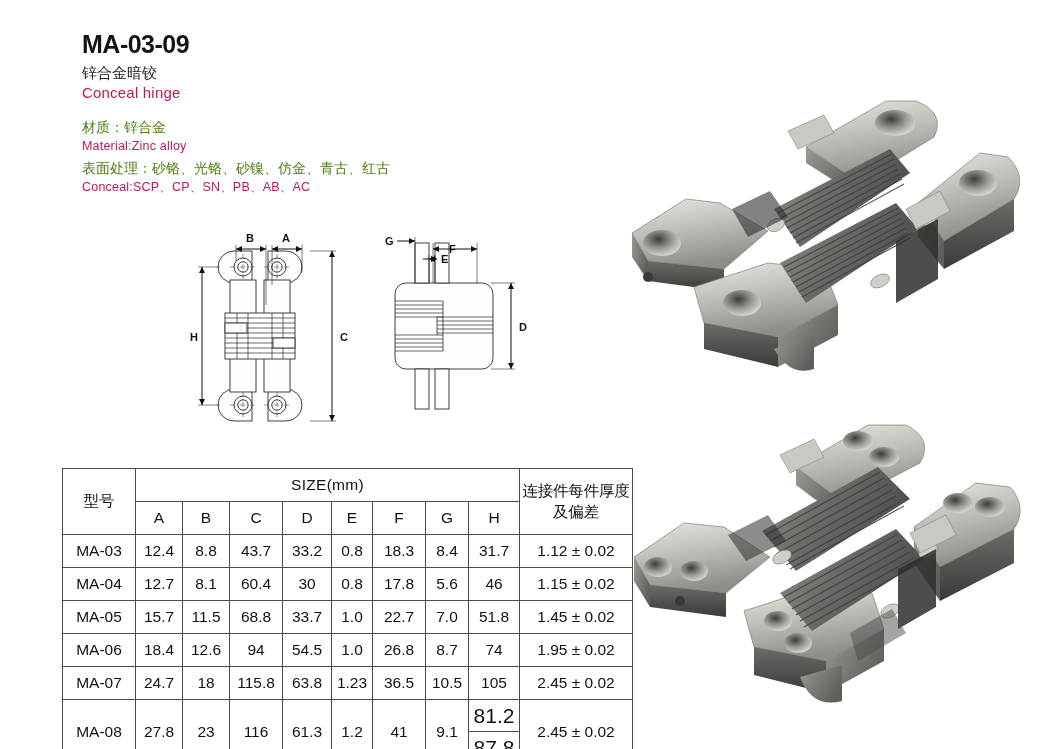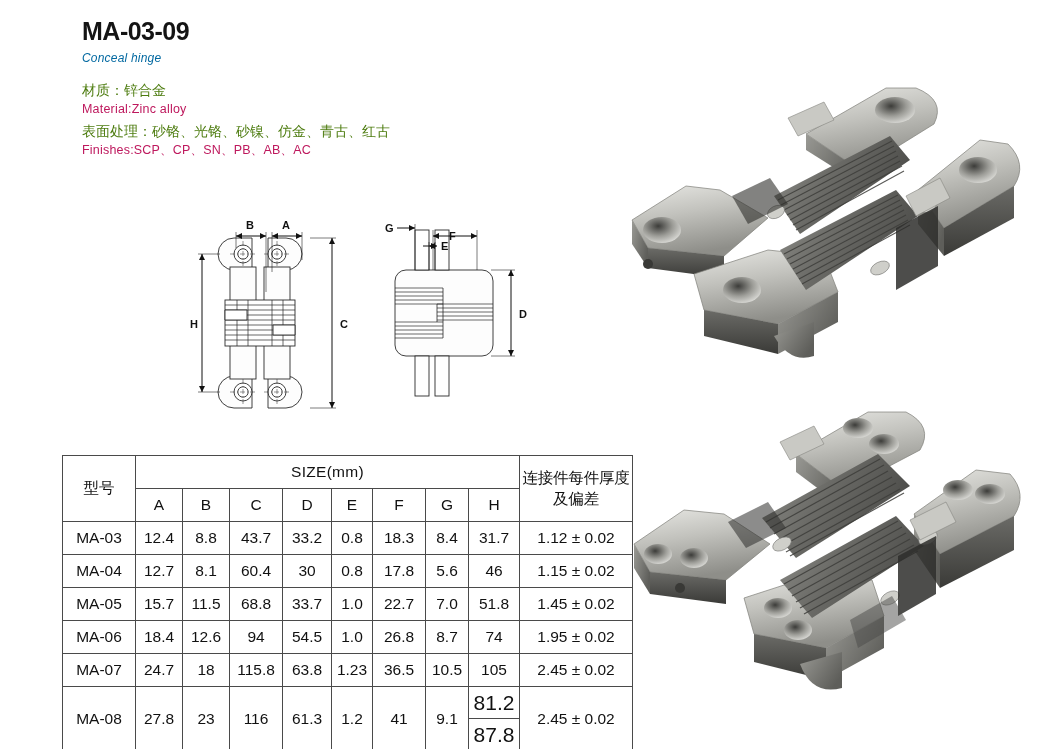--- a/index.html
+++ b/index.html
@@ -1,27 +1,27 @@
 <!DOCTYPE html>
 <html><head>
 <meta charset="utf-8">
 <style>
   html,body{margin:0;padding:0;}
   body{
     width:1041px;height:749px;background:#ffffff;
     font-family:"Liberation Sans","DejaVu Sans",sans-serif;
     color:#1a1a1a;overflow:hidden;position:relative;
   }
-  .page{position:absolute;inset:0;}
+  .page{position:absolute;inset:0;margin-top:13px;}
 
   
   .header{position:absolute;left:82px;top:18px;width:420px;}
   .title{font-size:25px;font-weight:bold;letter-spacing:-0.5px;line-height:1.1;margin:0 0 4px 0;color:#141414;}
   .sub-cn{font-size:15px;line-height:1.35;margin:0;color:#242424;}
-  .sub-en{font-size:12px;line-height:1.35;margin:0 0 14px 0;color:#0369a1;letter-spacing:0.2px;font-style:italic;}
+  .sub-en{font-size:15px;line-height:1.35;margin:0 0 14px 0;color:#be185d;letter-spacing:0.2px;}
   .spec-cn{font-size:14px;font-weight:normal;line-height:1.45;margin:0;color:#4d7c0f;}
   .spec-en{font-size:12.5px;line-height:1.5;margin:0 0 2px 0;color:#be185d;letter-spacing:0.2px;}
 
   
   .drawings{position:absolute;left:180px;top:212px;width:360px;height:222px;}
 
   
   .table-wrap{position:absolute;left:62px;top:455px;}
   table.spec{border-collapse:collapse;table-layout:fixed;}
   table.spec td,table.spec th{
@@ -50,25 +50,26 @@
   .photo{position:absolute;}
   .photo svg{display:block;}
 </style>
 </head>
 <body>
 
 <div class="page">
 
   <div class="header">
     <div class="title">MA-03-09</div>
+    <div class="sub-cn">锌合金暗铰</div>
     <div class="sub-en">Conceal hinge</div>
     <div class="spec-cn">材质：锌合金</div>
     <div class="spec-en">Material:Zinc alloy</div>
     <div class="spec-cn">表面处理：砂铬、光铬、砂镍、仿金、青古、红古</div>
-    <div class="spec-en">Finishes:SCP、CP、SN、PB、AB、AC</div>
+    <div class="spec-en">Conceal:SCP、CP、SN、PB、AB、AC</div>
   </div>
 
   <div class="drawings">
 
     
     <svg width="200" height="222" viewBox="0 0 200 222">
       <g stroke="#2a2a2a" fill="none" stroke-width="0.9">
 
         <path d="M38 42 a16 16 0 0 1 16 -16 h18 a0 0 0 0 1 0 0 v32 h-18 a16 16 0 0 1 -16 -16 z" fill="#fdfdfd"></path>
         <path d="M88 26 h18 a16 16 0 0 1 16 16 a16 16 0 0 1 -16 16 h-18 z" fill="#fdfdfd"></path>

